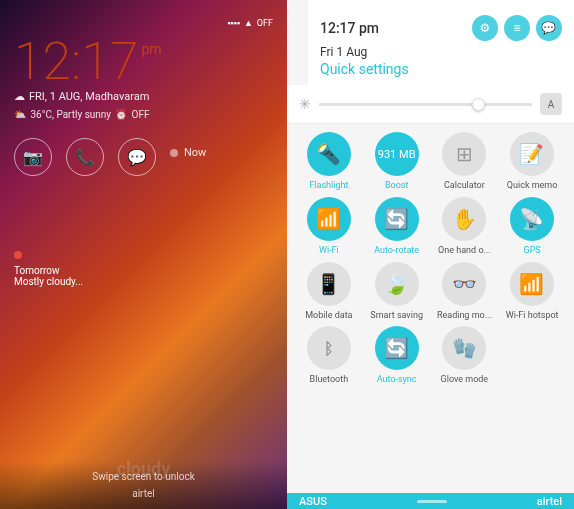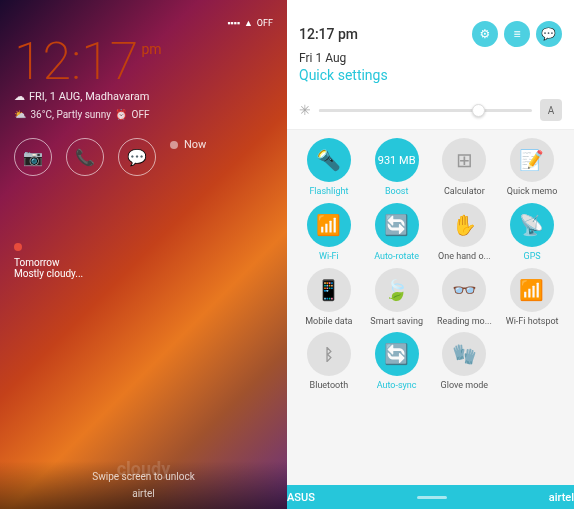--- a/index.html
+++ b/index.html
@@ -97,20 +97,21 @@
       cursor: pointer;
     }
 
     .lock-now {
       display: flex;
       align-items: center;
       gap: 6px;
       font-size: 11px;
       color: rgba(255,255,255,0.85);
       margin-bottom: 30px;
+      margin-top: 8px;
     }
 
     .lock-now-dot {
       width: 8px;
       height: 8px;
       background: rgba(255,255,255,0.5);
       border-radius: 50%;
     }
 
     .lock-tomorrow {
@@ -170,21 +171,22 @@
       width: 287px;
       height: 509px;
       background: #f5f5f5;
       display: flex;
       flex-direction: column;
       overflow: hidden;
     }
 
     .qs-header {
       background: white;
-      padding: 21px 12px 8px;
+      padding: 15px 12px 8px;
+      margin-left: 21px;
     }
 
     .qs-status-bar {
       display: flex;
       justify-content: space-between;
       align-items: center;
       margin-bottom: 4px;
     }
 
     .qs-time {
@@ -325,26 +327,26 @@
       color: #555;
       text-align: center;
       line-height: 1.2;
     }
 
     .qs-label.active-label {
       color: #26c6da;
     }
 
     .qs-bottom-bar {
-      height: 24px;
+      height: 16px;
       background: #26c6da;
       display: flex;
       align-items: center;
       justify-content: space-between;
-      padding: 0 0;
+      padding: 0 12px;
     }
 
     .qs-bottom-left {
       font-size: 11px;
       color: white;
       font-weight: 500;
     }
 
     .qs-bottom-center {
       width: 30px;

